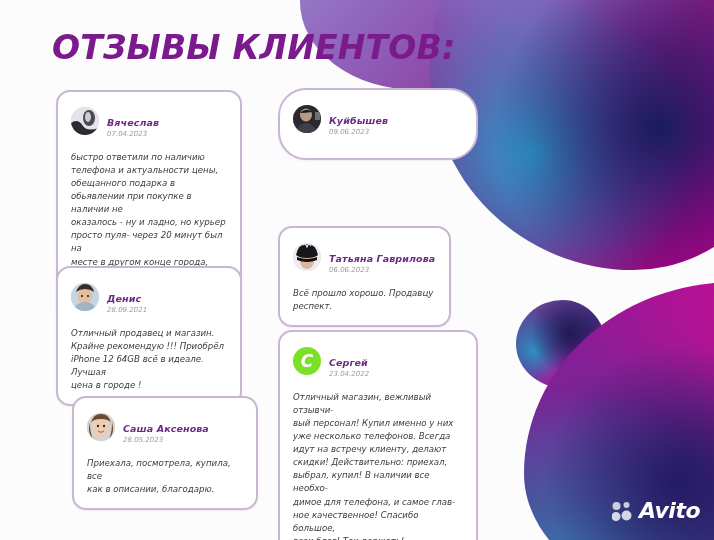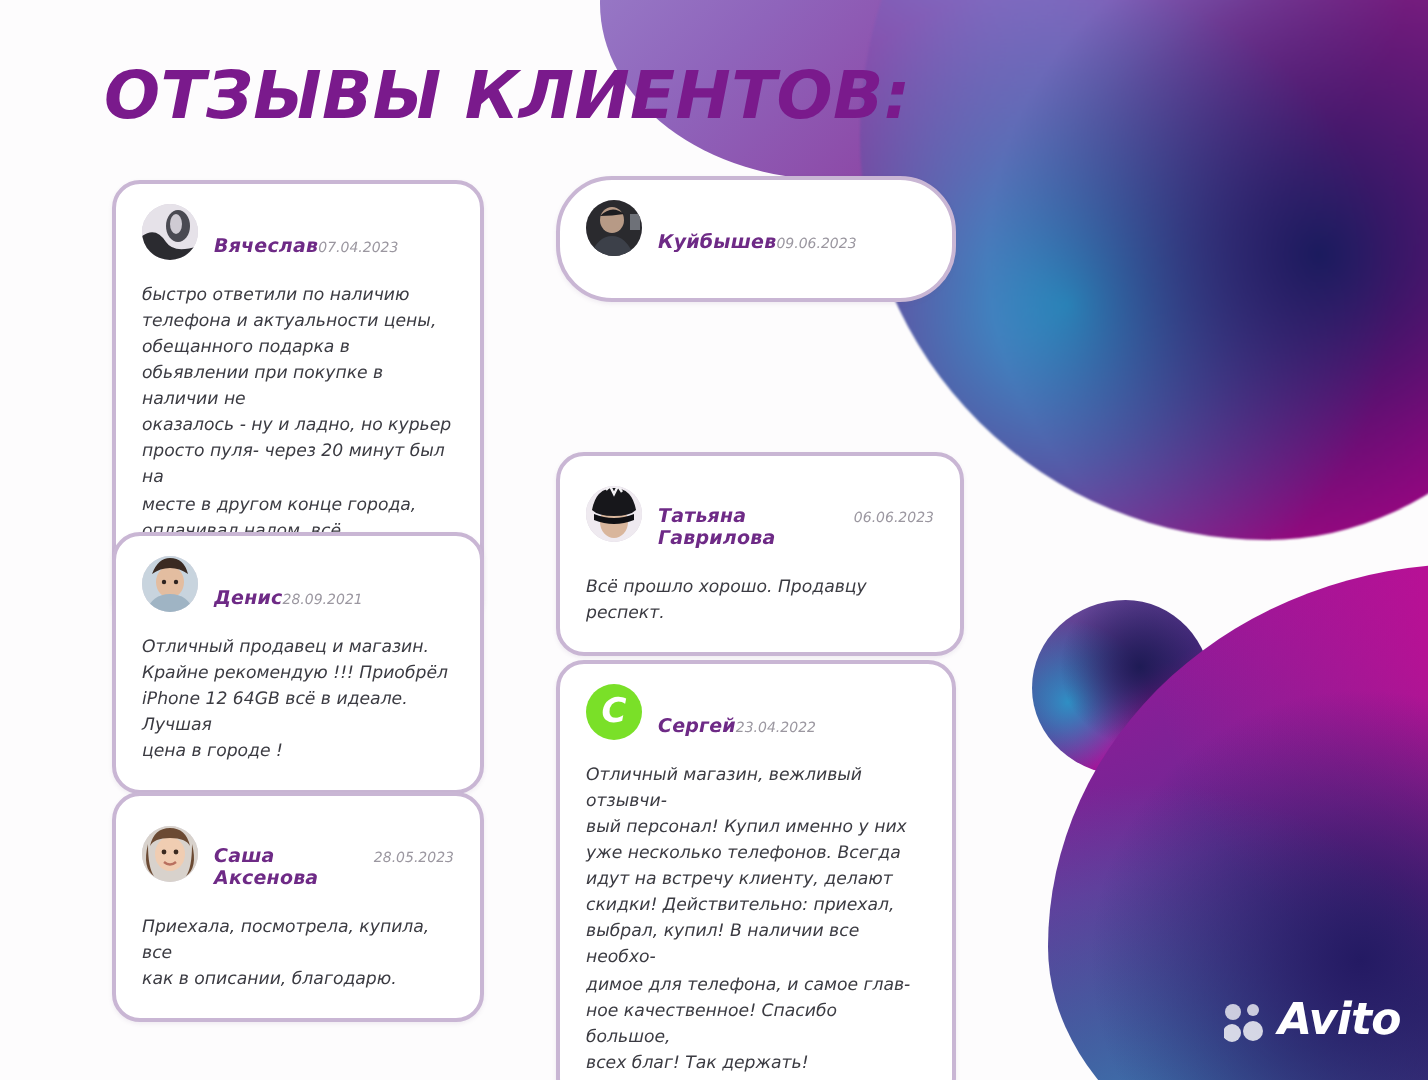--- a/index.html
+++ b/index.html
@@ -117,21 +117,21 @@
     border-radius: 50%;
     background: #7ae028;
     color: #ffffff;
     font-size: 17px;
     font-weight: bold;
     display: flex;
     align-items: center;
     justify-content: center;
     font-family: "DejaVu Sans", sans-serif;
   }
-  .meta { display: flex; flex-direction: row; justify-content: center; margin-top: 16px; }
+  .meta { display: flex; flex-direction: column; justify-content: center; margin-top: 16px; }
   .rname {
     font-size: 9.5px;
     font-weight: bold;
     color: #6e2a86;
     letter-spacing: 0.1px;
     line-height: 1.15;
     font-family: "DejaVu Sans", sans-serif;
   }
   .rdate {
     font-size: 7px;
@@ -145,23 +145,23 @@
     line-height: 1.52;
     color: #3b3b42;
     font-family: "DejaVu Sans", sans-serif;
     white-space: pre-line;
     margin-top: 12px;
   }
 
   
   #card-0 { left: 56px;  top: 90px;  width: 186px; }
   #card-1 { left: 278px; top: 88px;  width: 200px; border-radius: 28px; }
-  #card-2 { left: 278px; top: 226px; width: 204px; }
+  #card-2 { left: 278px; top: 226px; width: 173px; }
   #card-3 { left: 56px;  top: 266px; width: 186px; }
-  #card-4 { left: 56px;  top: 396px; width: 186px; }
+  #card-4 { left: 72px;  top: 396px; width: 186px; }
   #card-5 { left: 278px; top: 330px; width: 200px; }
 
   
   #avito-logo {
     position: absolute;
     left: 612px;
     top: 500px;
     display: flex;
     align-items: center;
     gap: 5px;

